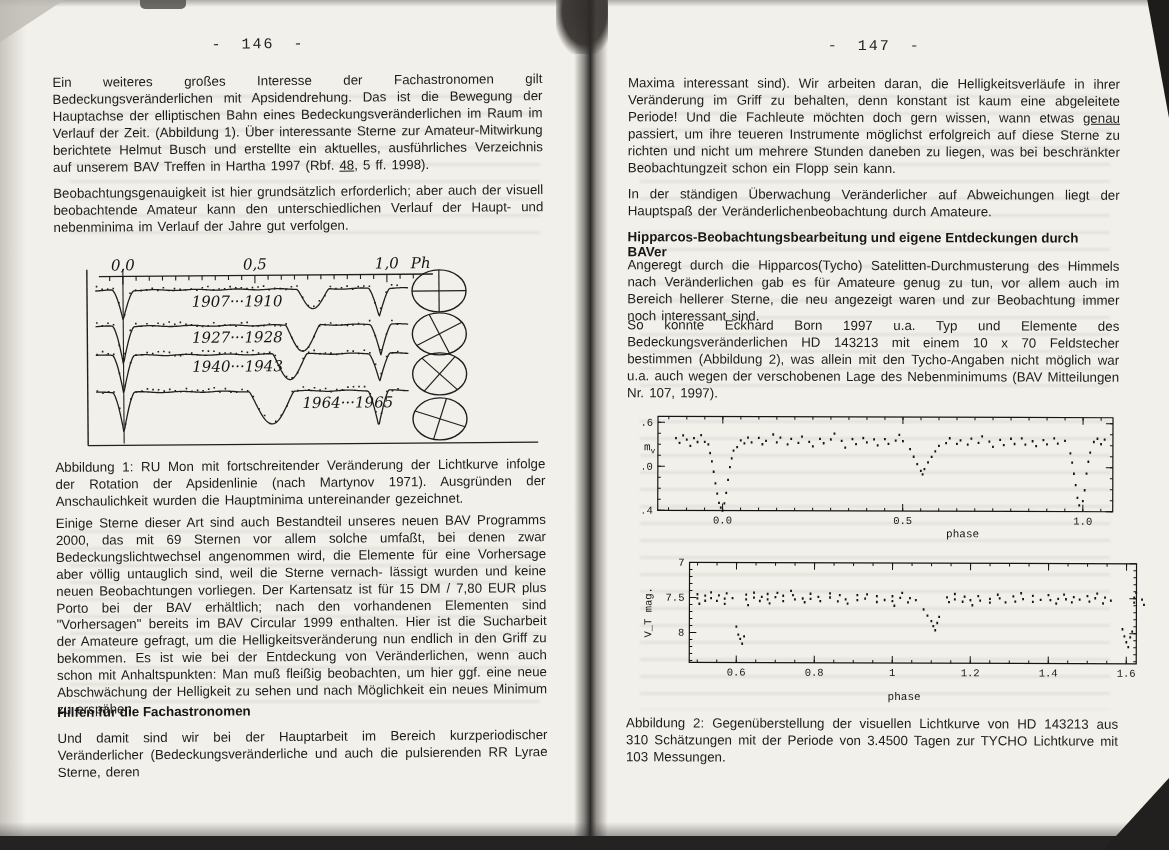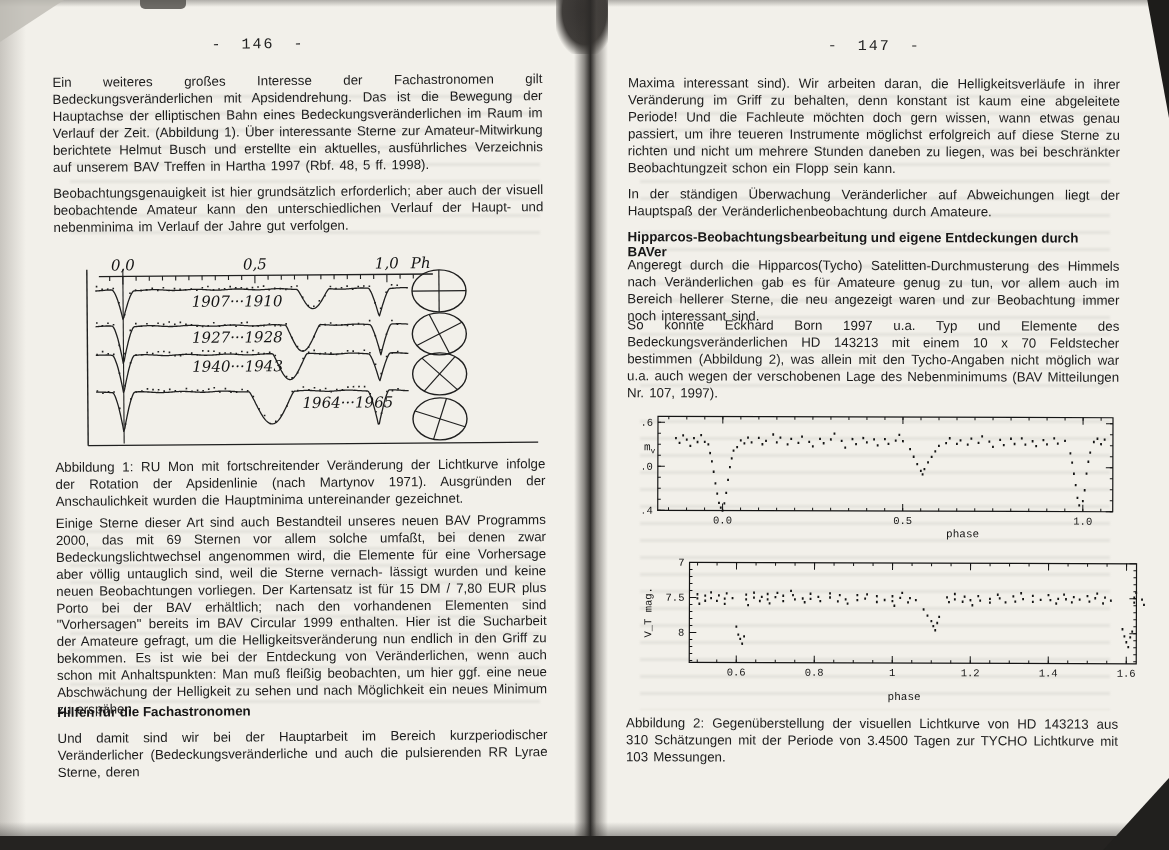--- a/index.html
+++ b/index.html
@@ -4,21 +4,21 @@
 <style>
   html,body{margin:0;padding:0;background:#888;}
   .scan{position:relative;width:1169px;height:850px;background:#f2f0ea;overflow:hidden;
         font-family:"Liberation Sans",sans-serif;color:#1e1e1e;}
   .page{position:absolute;inset:0;}
   .abs{position:absolute;}
   .body-text{margin:0;text-align:justify;font-size:13.3px;line-height:16.9px;word-spacing:1.4px;color:#1c1c1c;}
   .heading{margin:0;font-size:13.4px;font-weight:bold;color:#161616;}
   .page-header{font-family:"Liberation Mono",monospace;font-size:15px;letter-spacing:2px;word-spacing:8px;
                text-align:center;color:#222;}
-  .u{}
+  .u{text-decoration:underline;}
   .left-content{position:absolute;inset:0;transform:rotate(-0.45deg);transform-origin:300px 420px;}
   .right-content{position:absolute;inset:0;transform:rotate(0.18deg);transform-origin:880px 420px;}
   .ghost{position:absolute;background:repeating-linear-gradient(180deg,rgba(110,108,104,0.10) 0 3px,rgba(0,0,0,0) 3px 17px);
          filter:blur(1.2px);pointer-events:none;}
   
   .gutter{left:574px;top:0;width:34px;height:850px;
           background:linear-gradient(90deg,rgba(80,76,72,0) 0%,rgba(52,49,46,.55) 30%,#2d2b29 48%,rgba(74,70,66,.55) 66%,rgba(255,255,255,0) 100%);}
   .gutter-top{left:556px;top:-8px;width:52px;height:62px;background:radial-gradient(ellipse at 55% 30%,#353230 0%,#403d3a 55%,rgba(64,61,58,0) 78%);}
   .bottom-band{left:0;top:836px;width:1169px;height:14px;background:#252321;}
   .bottom-shadow{left:0;top:822px;width:1169px;height:14px;background:linear-gradient(180deg,rgba(0,0,0,0),rgba(40,38,36,.4));}

